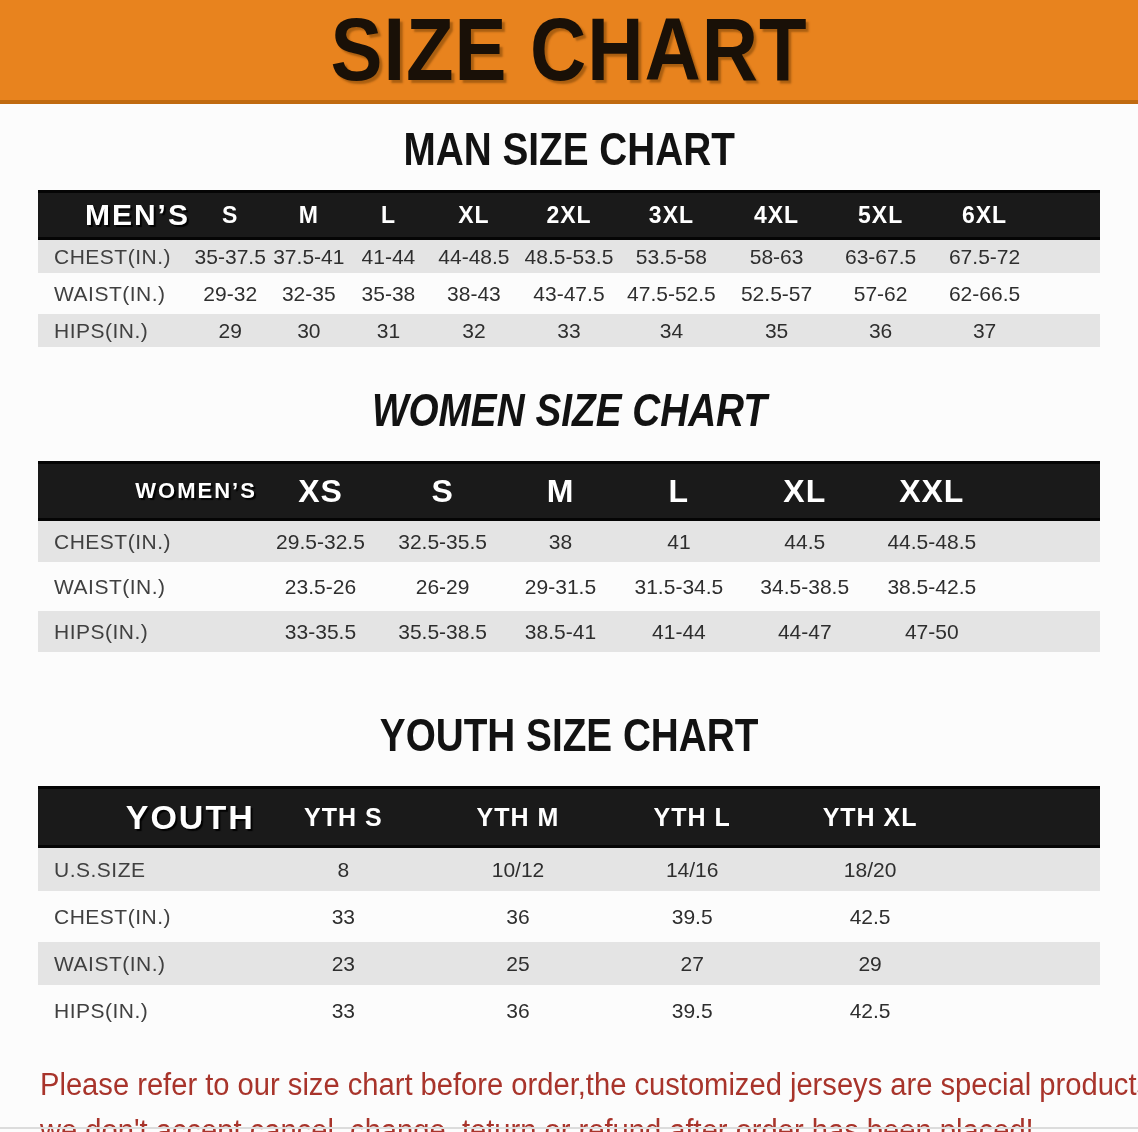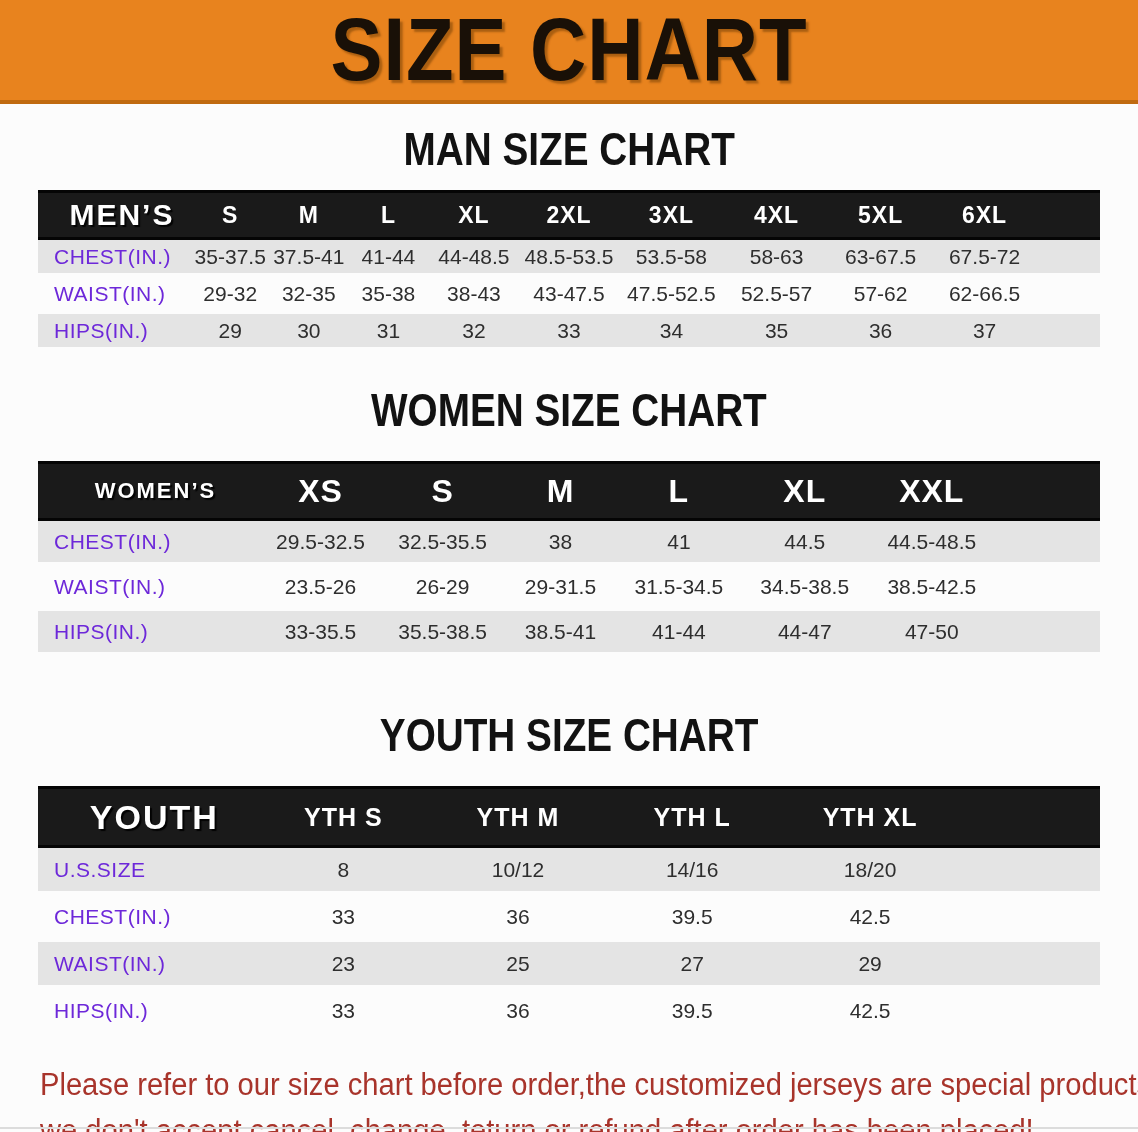--- a/index.html
+++ b/index.html
@@ -23,56 +23,56 @@
     white-space:nowrap;
   }
   
   .section-title { text-align:center; margin:0; }
   .section-title .st-inner {
     display:inline-block;
     font-size:44px; font-weight:bold; color:#121212;
     transform:scale(0.88,1.05); white-space:nowrap;
   }
   .st-man   { margin-top:20px; }
-  .st-women { margin-top:34px; }
+  .st-women { margin-top:34px;font-style:italic; }
   .st-youth { margin-top:54px; }
   
   .size-table {
     width:1062px; margin:0 auto;
     border-collapse:collapse; table-layout:fixed;
   }
   .t-man   { margin-top:16px; }
   .t-women { margin-top:26px; }
   .t-youth { margin-top:26px; }
   .size-table th {
     background:#1A1A1A; color:#FFFFFF; font-weight:bold;
     border-top:3px solid #050505; border-bottom:3px solid #050505;
     text-align:center; font-size:23px; letter-spacing:1px;
   }
   .t-man th   { height:42px; }
   .t-women th { height:52px; font-size:32px; }
   .t-youth th { height:54px; font-size:25px; }
   .size-table th.hlabel {
-    text-align:center; padding-left:16px; letter-spacing:2px;
+    text-align:right; padding-left:16px; letter-spacing:2px;
     text-shadow:2px 2px 1px rgba(0,0,0,0.9);
   }
   .t-man th.hlabel   { font-size:30px; }
   .t-women th.hlabel { font-size:22px; }
   .t-youth th.hlabel { font-size:34px; }
   .size-table td {
     text-align:center; font-size:21px; color:#2E2E2E;
     border-bottom:4px solid #FCFCFC;
   }
   .t-man td   { height:31px; }
   .t-women td { height:39px; }
   .t-youth td { height:41px;margin-left:48px; }
   .size-table tr.g td { background:#E4E4E4; border-top:1px solid #CFCFCF; }
   .size-table tr.w td { background:#FCFCFC; }
   .size-table td.rlabel {
-    text-align:left; padding-left:16px; color:#6d28d9; letter-spacing:0.5px;
+    text-align:left; padding-left:16px; color:#404040; letter-spacing:0.5px;
   }
   .t-man  th:last-child, .t-man  td:last-child { padding-right:64px; }
   .t-women th:last-child, .t-women td:last-child { padding-right:108px; }
   .t-youth th:last-child, .t-youth td:last-child { padding-right:140px; }
   
   .disclaimer {
     margin:26px 0 0 40px;
     color:#A8342B;
     font-size:31px; line-height:46px;
     transform:scaleX(0.94); transform-origin:left center;

